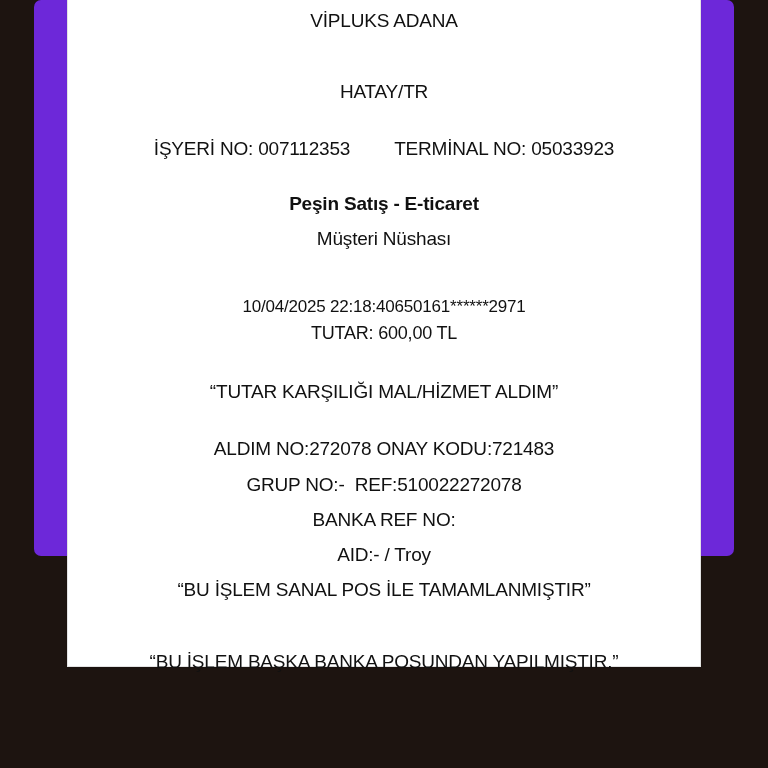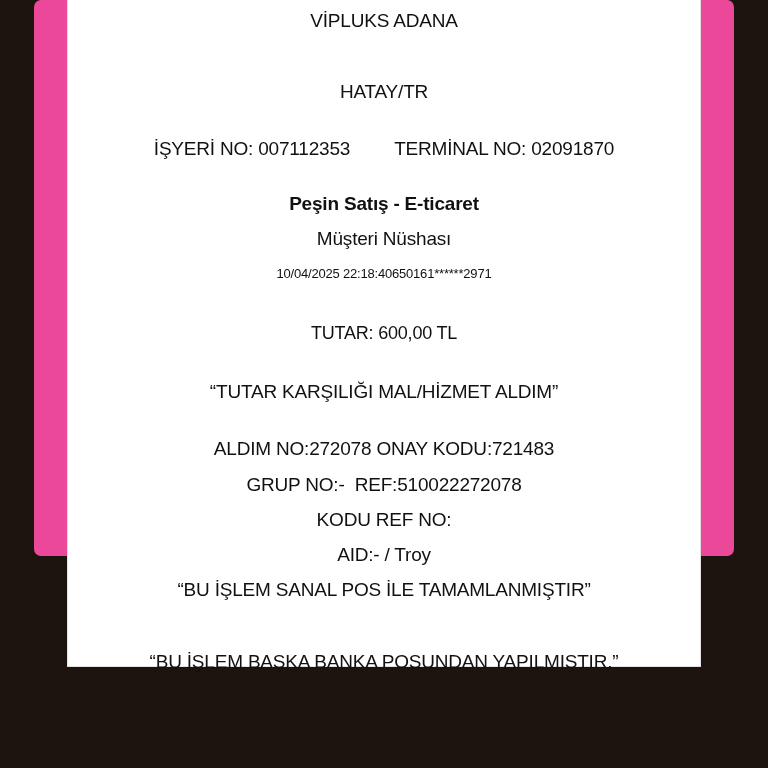--- a/index.html
+++ b/index.html
@@ -9,21 +9,21 @@
       height: 768px;
       overflow: hidden;
       background: #1d1410;
     }
     .frame {
       position: absolute;
       left: 34px;
       top: 0;
       width: 700px;
       height: 556px;
-      background: #ec4899;
+      background: #6d28d9;
       border-radius: 7px;
     }
     .receipt {
       position: absolute;
       left: 33px;
       top: -2px;
       width: 632px;
       height: 667px;
       background: #ffffff;
       border: 1px solid #e3e3e3;
@@ -53,44 +53,45 @@
       font-size: 19px;
       line-height: 24px;
       letter-spacing: -0.2px;
     }
     .datecard {
       position: absolute;
       left: 0;
       width: 100%;
       display: flex;
       justify-content: center;
-      font-size: 13px;
+      font-size: 17px;
       line-height: 24px;
       letter-spacing: -0.2px;
+      margin-top: 33px;
     }
   </style>
 </head>
 <body>
 
 <div class="frame">
   <div class="receipt">
     <div class="line" style="top:10px;">VİPLUKS ADANA</div>
     <div class="line" style="top:81px;">HATAY/TR</div>
     <div class="ids" style="top:138px;">
       <span>İŞYERİ NO: 007112353</span>
-      <span>TERMİNAL NO: 02091870</span>
+      <span>TERMİNAL NO: 05033923</span>
     </div>
     <div class="line bold" style="top:193px;">Peşin Satış - E-ticaret</div>
     <div class="line" style="top:228px;">Müşteri Nüshası</div>
     <div class="datecard" style="top:263px;">
       <span>10/04/2025 22:18:40</span>
       <span>650161******2971</span>
     </div>
     <div class="line amount" style="top:322px;">TUTAR: 600,00 TL</div>
     <div class="line" style="top:381px;">“TUTAR KARŞILIĞI MAL/HİZMET ALDIM”</div>
     <div class="line" style="top:438px;">ALDIM NO:272078 ONAY KODU:721483</div>
     <div class="line" style="top:474px;">GRUP NO:-  REF:510022272078</div>
-    <div class="line" style="top:509px;">KODU REF NO:</div>
+    <div class="line" style="top:509px;">BANKA REF NO:</div>
     <div class="line" style="top:544px;">AID:- / Troy</div>
     <div class="line" style="top:579px;">“BU İŞLEM SANAL POS İLE TAMAMLANMIŞTIR”</div>
     <div class="line" style="top:635px;margin-top:16px;">“BU İŞLEM BAŞKA BANKA POSUNDAN YAPILMIŞTIR.”</div>
   </div>
 </div>
 
 </body></html>

